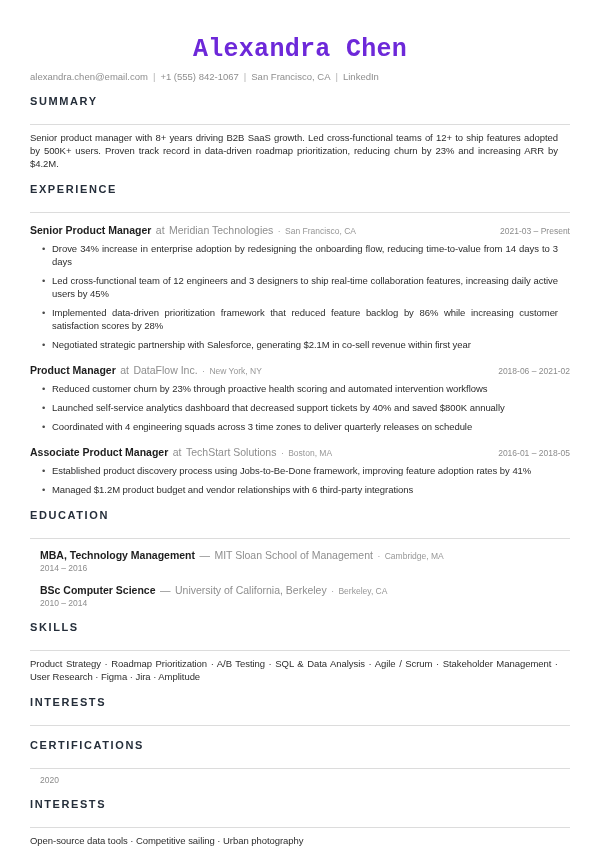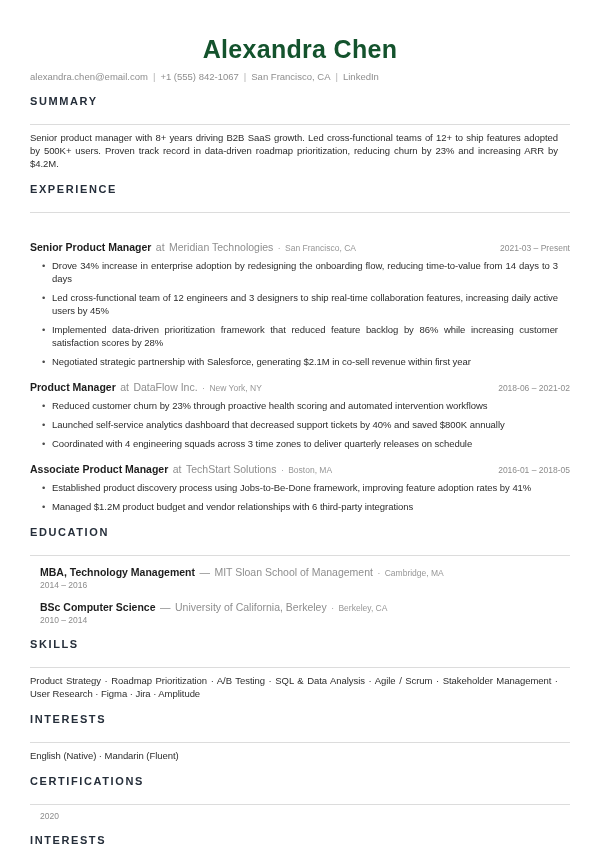--- a/index.html
+++ b/index.html
@@ -5,22 +5,22 @@
   * { margin:0; padding:0; box-sizing:border-box; }
   html, body { background:#ffffff; }
   body {
     width:600px; height:848px;
     font-family:"Liberation Sans","DejaVu Sans",sans-serif;
     color:#222222;
   }
   .page { width:600px; height:848px; padding:36px 30px 20px 30px; overflow:hidden; background:#ffffff; }
 
   .name {
-    text-align:center; font-size:25px; font-weight:bold; color:#14532d;
-    letter-spacing:0.3px; line-height:27px;
+    text-align:center; font-size:25px; font-weight:bold; color:#6d28d9;
+    letter-spacing:0.3px; line-height:27px;font-family:Liberation Mono, monospace;
   }
   .contact {
     margin-top:8px; text-align:left; font-size:9.5px; color:#8e8e8e; line-height:11px;
   }
   .contact .sep { color:#b3b3b3; margin:0 5px; }
   .contact .link { color:#8e8e8e; text-decoration:none; cursor:pointer; }
 
   .section { margin-top:13px; }
   .section-title {
     font-size:11px; font-weight:bold; color:#252e3a;
@@ -35,21 +35,21 @@
   }
 
   .row-header { display:flex; justify-content:space-between; align-items:baseline; }
   .row-left { min-width:0; }
   .role { font-size:10.5px; font-weight:bold; color:#1d1d1d; }
   .org  { font-size:10.5px; color:#8e8e8e; }
   .loc  { font-size:8.5px;  color:#979797; }
   .dates{ font-size:8.5px;  color:#8c8c8c; white-space:nowrap; margin-left:10px; flex:none; }
 
   .job { margin-top:9px; }
-  .job:first-child { margin-top:24px; }
+  .job:first-child { margin-top:7px; }
 
   ul.bullets { list-style:none; margin-top:4px; padding-left:12px; margin-right:12px; }
   ul.bullets li { display:flex; margin-bottom:6px; }
   ul.bullets li:last-child { margin-bottom:0; }
   .marker { flex:none; width:10px; color:#4a4a4a; font-size:9.5px; line-height:13px; }
   .btext  { flex:1; font-size:9.5px; line-height:13px; color:#2d2d2d; text-align:justify; letter-spacing:-0.05px; }
 
   .edu-row, .cert-row { margin-top:7px;flex-direction:column; }
   .edu-row:first-child, .cert-row:first-child { margin-top:6px; }
 </style>
@@ -191,23 +191,20 @@
 
   <div class="section">
     <div class="section-title">SKILLS</div>
     <div class="section-content">
       <p class="body-text">Product Strategy · Roadmap Prioritization · A/B Testing · SQL &amp; Data Analysis · Agile / Scrum · Stakeholder Management · User Research · Figma · Jira · Amplitude</p>
     </div>
   </div>
 
   <div class="section">
     <div class="section-title">INTERESTS</div>
-    <div class="section-content">
-      <p class="body-text">English (Native) · Mandarin (Fluent)</p>
-    </div>
   </div>
 
   <div class="section">
     <div class="section-title">CERTIFICATIONS</div>
     <div class="section-content">
       <div class="cert-row row-header">
         <span class="dates">2020</span>
       </div>
     </div>
   </div>

